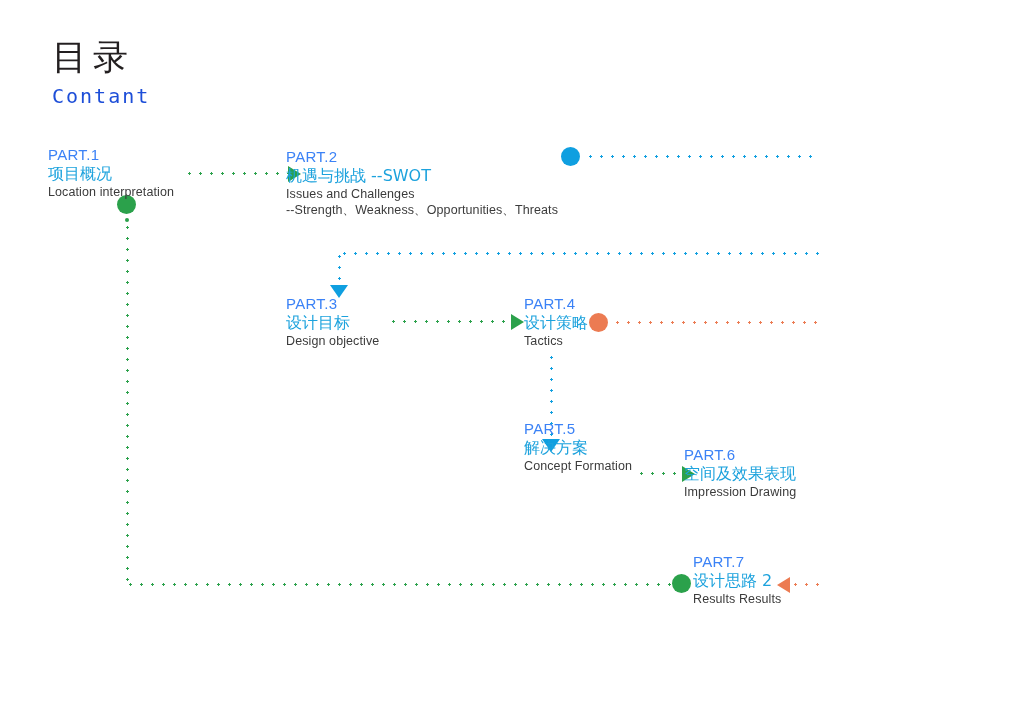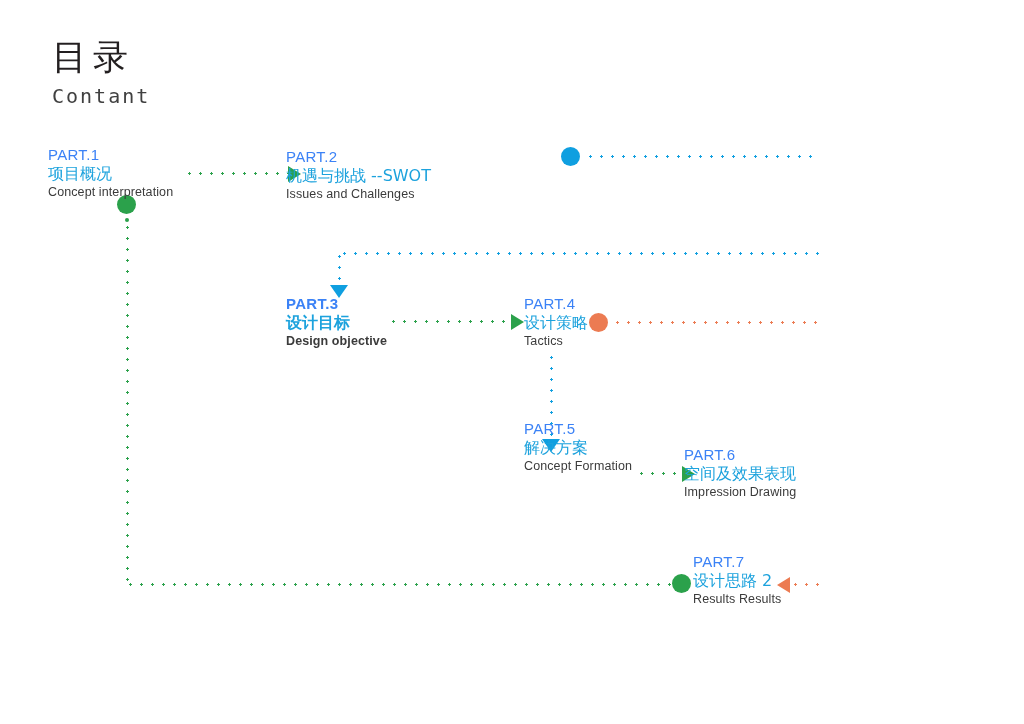--- a/index.html
+++ b/index.html
@@ -31,21 +31,21 @@
     font-family: "DejaVu Sans", "Liberation Sans", sans-serif;
     line-height: 1;
     white-space: nowrap;
   }
   .heading-en {
     position: absolute;
     left: 52px;
     top: 86px;
     font-size: 20px;
     letter-spacing: 2px;
-    color: #404040;
+    color: #1d4ed8;
     font-family: "DejaVu Sans Mono", "Liberation Mono", monospace;
     line-height: 1;
     white-space: nowrap;
   }
 
   
   .part {
     position: absolute;
     white-space: nowrap;
     line-height: 1;
@@ -175,30 +175,31 @@
   <div class="arrow down c-blue" style="left:542px; top:439px;"></div>
 
   <div class="dline h c-green" style="left:636px; top:471px; width:46px;"></div>
   <div class="arrow right c-green" style="left:682px; top:466px;"></div>
 
   <div class="dot green" style="left:672px; top:574px; width:19px; height:19px;"></div>
 
   <div class="part" style="left:48px; top:147px;">
     <span class="p-num">PART.1</span>
     <span class="p-cn">项目概况</span>
-    <span class="p-en">Concept interpretation</span>
+    <span class="p-en">Location interpretation</span>
   </div>
 
   <div class="part" style="left:286px; top:149px;">
     <span class="p-num">PART.2</span>
     <span class="p-cn">机遇与挑战 --SWOT</span>
     <span class="p-en">Issues and Challenges</span>
-  </div>
-
-  <div class="part" style="left:286px; top:296px;font-weight:bold;">
+    <span class="p-en2">--Strength、Weakness、Opportunities、Threats</span>
+  </div>
+
+  <div class="part" style="left:286px; top:296px;">
     <span class="p-num">PART.3</span>
     <span class="p-cn">设计目标</span>
     <span class="p-en">Design objective</span>
   </div>
 
   <div class="part" style="left:524px; top:296px;">
     <span class="p-num">PART.4</span>
     <span class="p-cn">设计策略</span>
     <span class="p-en">Tactics</span>
   </div>

